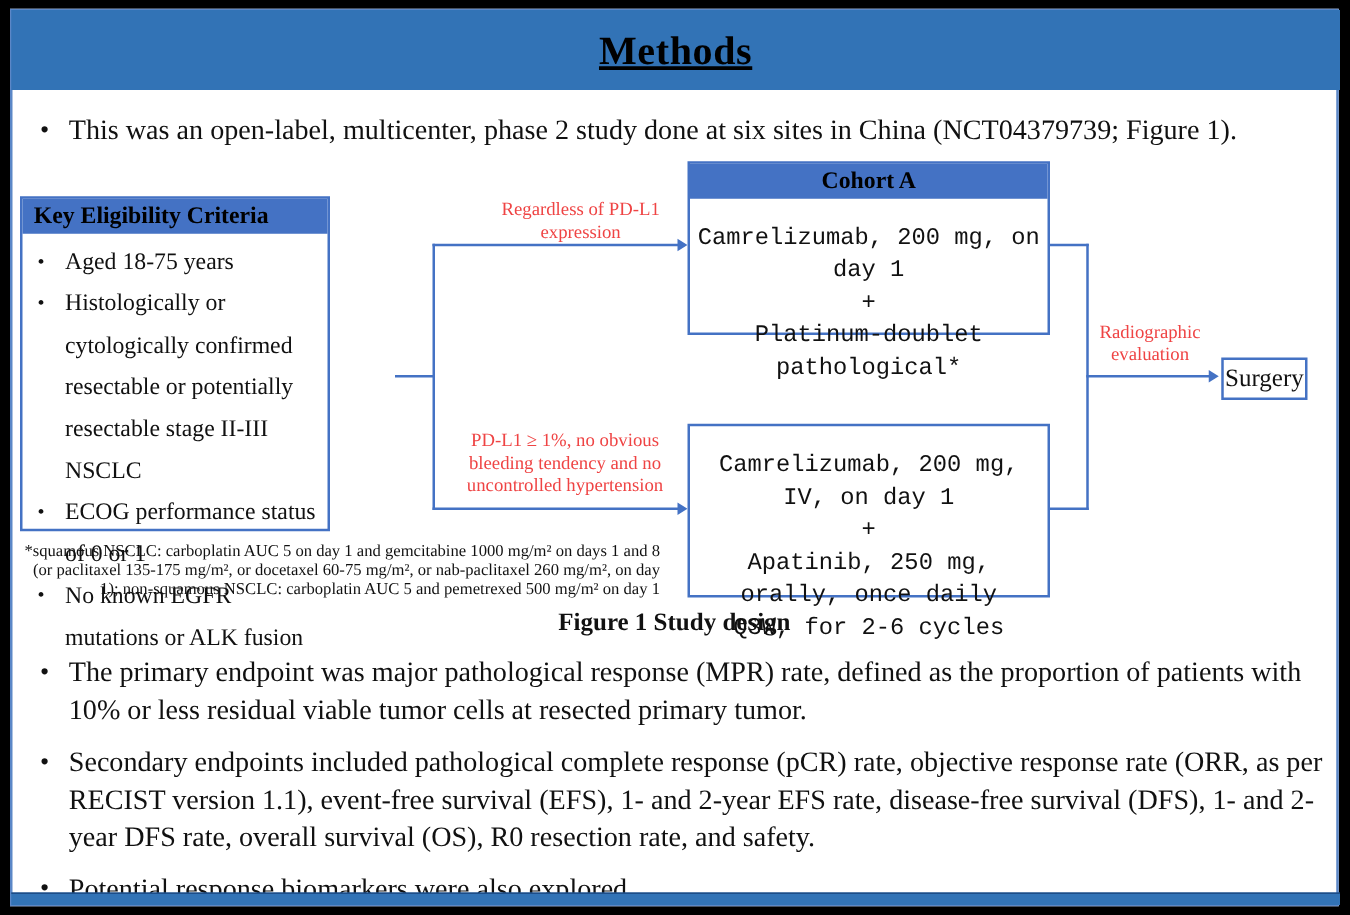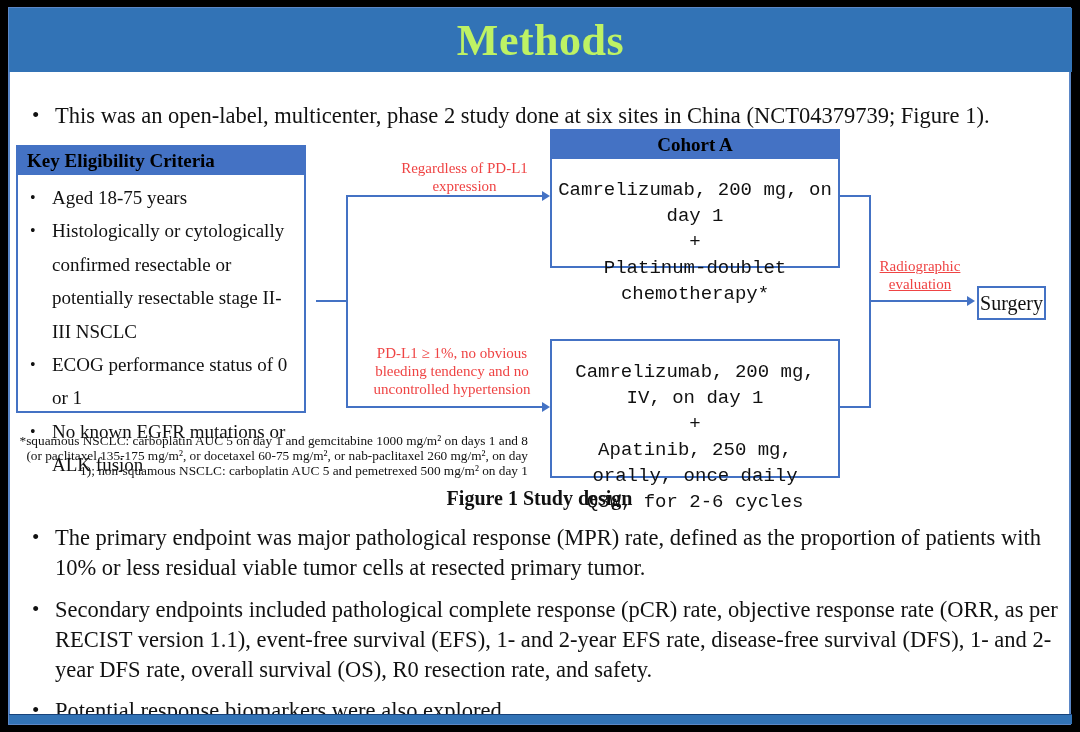--- a/index.html
+++ b/index.html
@@ -19,21 +19,21 @@
     border: 2px solid #5b87c7;
   }
 
   
   .banner {
     position: absolute; left: -1px; top: -1px; width: 1063px; height: 64px;
     background: #3273b6;
     display: flex; align-items: center; justify-content: center;
   }
   .banner .title {
-    color: #bef264; font-size: 44px; font-weight: bold; letter-spacing: 0.5px;
+    color: #000000; font-size: 32px; font-weight: bold; letter-spacing: 0.5px; text-decoration: underline;
   }
   .footer-bar {
     position: absolute; left: -1px; bottom: -1px; width: 1063px; height: 10px;
     background: #3273b6; border-top: 1px solid #17427a;
   }
 
   
   .bullet {
     position: absolute;
     font-size: 22.5px; line-height: 30px;
@@ -49,21 +49,21 @@
   .fig-box {
     position: absolute;
     background: #fff;
     border: 2px solid #4472c4;
   }
   .fig-box-header {
     background: #4472c4;
     color: #000000; font-weight: bold; font-size: 19px;
     height: 28px; line-height: 28px;
   }
-  #eligibility-box { left: 6px; top: 136px; width: 290px; height: 268px; }
+  #eligibility-box { left: 6px; top: 148px; width: 248px; height: 268px; }
   #eligibility-box .fig-box-header { padding-left: 9px; }
   .elig-list {
     list-style: none; margin: 6px 0 0 0; padding: 0 6px 0 8px;
     font-size: 19px; line-height: 33.4px;
   }
   .elig-list li { position: relative; padding-left: 26px; }
   .elig-list li::before {
     content: "\2022"; position: absolute; left: 4px; top: 0; font-size: 16px;
   }
 
@@ -90,33 +90,33 @@
     border-left: 8px solid #4472c4;
   }
 
   
   .flow-label {
     position: absolute; text-align: center;
     font-size: 15px; line-height: 18px; color: #ef4444;
   }
   #branch-label-top { left: 372px; top: 150px; width: 165px; }
   #branch-label-bottom { left: 358px; top: 335px; width: 168px; }
-  #eval-label { left: 853px; top: 248px; width: 114px; text-decoration: underline; }
+  #eval-label { left: 853px; top: 248px; width: 114px; }
 
   
   #figure-footnote {
     position: absolute; left: 8px; top: 424px; width: 510px;
     font-size: 13.3px; line-height: 15.2px; color: #111; text-align: right;
   }
   #figure-caption {
     position: absolute; left: 0; top: 478px; width: 100%;
     text-align: center; font-size: 20px; font-weight: bold;
   }
 
-  #intro-bullet { left: 12px; top: 92px; width: 1040px; }
+  #intro-bullet { left: 12px; top: 80px; width: 1040px; }
   #bullet-primary { left: 12px; top: 514px; width: 1042px; }
   #bullet-secondary { left: 12px; top: 586px; width: 1042px; }
   #bullet-biomarkers { left: 12px; top: 687px; width: 1042px; }
 </style>
 </head>
 <body>
 
 <div class="slide">
 
   <div class="banner">
@@ -145,21 +145,21 @@
     <div class="arrow-right" style="left:532px; top:393px;"></div>
 
     <div class="flow-label" id="branch-label-top">Regardless of PD-L1 expression</div>
     <div class="flow-label" id="branch-label-bottom">PD-L1 ≥ 1%, no obvious bleeding tendency and no uncontrolled hypertension</div>
 
     <div class="fig-box" id="cohort-a-box">
       <div class="fig-box-header centered">Cohort A</div>
       <div class="cohort-body">
         <div class="cohort-line">Camrelizumab, 200 mg, on day 1</div>
         <div class="cohort-line">+</div>
-        <div class="cohort-line">Platinum-doublet chemotherapy*</div>
+        <div class="cohort-line">Platinum-doublet pathological*</div>
       </div>
     </div>
 
     <div class="fig-box" id="cohort-b-box">
       <div class="cohort-body">
         <div class="cohort-line">Camrelizumab, 200 mg, IV, on day 1</div>
         <div class="cohort-line">+</div>
         <div class="cohort-line">Apatinib, 250 mg, orally, once daily</div>
         <div class="cohort-line">Q3W, for 2-6 cycles</div>
       </div>

